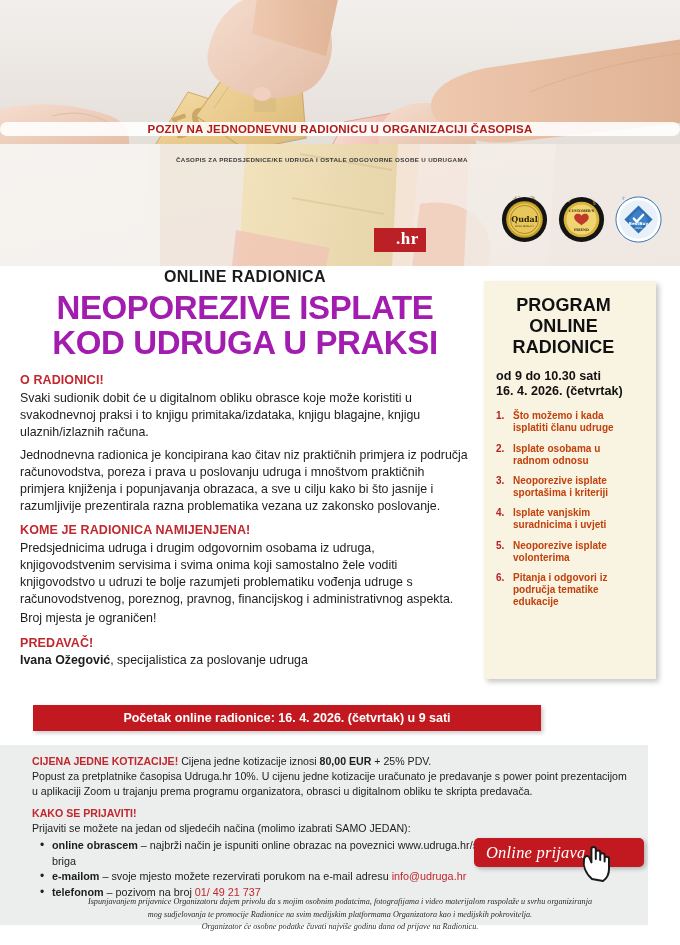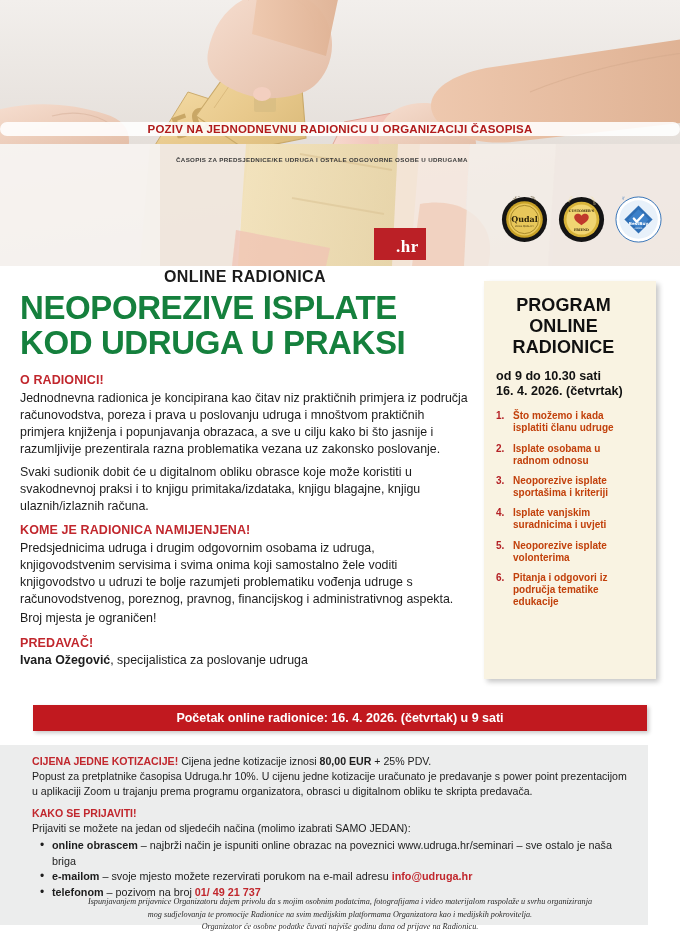--- a/index.html
+++ b/index.html
@@ -38,40 +38,40 @@
   .logo-word {
     position: absolute; left: 22px; top: -14px;
     font-family: "Liberation Serif", serif;
     font-weight: bold; font-size: 118px; line-height: 1;
     color: #bb2026; letter-spacing: -3px;
   }
   .logo-hr {
     position: absolute; left: 374px; top: 84px;
     background: #bb2026; color: #fff;
     font-family: "Liberation Serif", serif; font-weight: bold;
-    font-size: 17px; padding: 9px 7px 3px 22px; letter-spacing: .5px;
+    font-size: 17px; padding: 1px 7px 3px 22px; letter-spacing: .5px;
   }
   .logo-tagline {
     position: absolute; left: 176px; top: 12px; width: 270px;
     font-size: 6.2px; color: #3b3b3b; letter-spacing: .35px;
     font-weight: bold; white-space: nowrap;
   }
 
   
   .badges { position: absolute; right: 18px; top: 196px; display: flex; gap: 10px; }
   .badge { width: 47px; height: 47px; }
 
   
   .left-col { position: absolute; left: 20px; top: 268px; width: 450px; }
   .kicker {
     text-align: center; font-weight: bold; font-size: 16px;
     color: #1b1b1b; letter-spacing: .4px; margin-bottom: 4px;
   }
   .headline {
-    color: #15803d; font-weight: bold;
+    text-align: center; color: #a21caf; font-weight: bold;
     font-size: 33px; line-height: 1.07; letter-spacing: -.4px;
     margin-bottom: 12px;
   }
   .sec-head {
     color: #c1272d; font-weight: bold; font-size: 12.5px;
     letter-spacing: .1px; margin: 9px 0 3px;
   }
   .body-p {
     font-size: 12.4px; line-height: 1.37; color: #1d1d1d;
     margin-bottom: 6px; text-align: left;
@@ -100,21 +100,21 @@
     color: #c2410c; font-weight: bold; font-size: 10px;
     line-height: 1.22; margin-bottom: 8px; padding-left: 17px;
   }
   .program ol li::before {
     content: counter(pitem) "."; position: absolute; left: 0; top: 0;
     color: #b42025; font-weight: bold;
   }
 
   
   .red-banner {
-    position: absolute; left: 33px; top: 705px; width: 614px; height: 26px;
+    position: absolute; left: 33px; top: 705px; width: 508px; height: 26px;
     background: #c1191f; color: #fff;
     display: flex; align-items: center; justify-content: center;
     font-weight: bold; font-size: 12.5px;
     box-shadow: 2px 2px 4px rgba(0,0,0,.22);
   }
 
   
   .bottom {
     position: absolute; left: 0; top: 745px; width: 648px; height: 180px;
     background: #eceded; padding: 9px 18px 10px 32px;
@@ -126,21 +126,21 @@
   .bullets { margin: 2px 0 0 0; padding: 0; list-style: none; }
   .bullets li {
     position: relative; padding-left: 20px; font-size: 10.8px;
     line-height: 1.45; color: #1d1d1d;
   }
   .bullets li::before {
     content: "\2022"; position: absolute; left: 8px; top: -1px;
     color: #1d1d1d; font-size: 12px;
   }
   .bullets b { font-weight: bold; }
-  .red-b { color: #c1272d; font-weight: bold; }
+  .red-b { color: #c1272d; font-weight: normal; }
 
   
   .cta-wrap { position: absolute; left: 474px; top: 838px; width: 176px; height: 42px; }
   .cta-btn {
     position: absolute; left: 0; top: 0; width: 170px; height: 29px;
     background: #c1191f; border-radius: 5px;
     box-shadow: 2px 2px 4px rgba(0,0,0,.25);
     display: flex; align-items: center; padding-left: 12px;
   }
   .cta-btn span {
@@ -293,22 +293,22 @@
   </div>
 
   <div class="left-col">
     <div class="kicker">ONLINE RADIONICA</div>
     <div class="headline">
       <div>NEOPOREZIVE ISPLATE</div>
       <div>KOD UDRUGA U PRAKSI</div>
     </div>
 
     <div class="sec-head">O RADIONICI!</div>
+    <p class="body-p">Svaki sudionik dobit će u digitalnom obliku obrasce koje može koristiti u svakodnevnoj praksi i to knjigu primitaka/izdataka, knjigu blagajne, knjigu ulaznih/izlaznih računa.</p>
     <p class="body-p">Jednodnevna radionica je koncipirana kao čitav niz praktičnih primjera iz područja računovodstva, poreza i prava u poslovanju udruga i mnoštvom praktičnih primjera knjiženja i popunjavanja obrazaca, a sve u cilju kako bi što jasnije i razumljivije prezentirala razna problematika vezana uz zakonsko poslovanje.</p>
-    <p class="body-p">Svaki sudionik dobit će u digitalnom obliku obrasce koje može koristiti u svakodnevnoj praksi i to knjigu primitaka/izdataka, knjigu blagajne, knjigu ulaznih/izlaznih računa.</p>
 
     <div class="sec-head">KOME JE RADIONICA NAMIJENJENA!</div>
     <p class="body-p tight">Predsjednicima udruga i drugim odgovornim osobama iz udruga, knjigovodstvenim servisima i svima onima koji samostalno žele voditi knjigovodstvo u udruzi te bolje razumjeti problematiku vođenja udruge s računovodstvenog, poreznog, pravnog, financijskog i administrativnog aspekta.</p>
     <p class="body-p">Broj mjesta je ograničen!</p>
 
     <div class="sec-head">PREDAVAČ!</div>
     <div class="lecturer">
       <b>Ivana Ožegović</b><span>, specijalistica za poslovanje udruga</span>
     </div>
   </div>
@@ -353,20 +353,28 @@
         <li>
           <b>e-mailom</b><span> – svoje mjesto možete rezervirati porukom na e-mail adresu </span><span class="red-b">info@udruga.hr</span>
         </li>
         <li>
           <b>telefonom</b><span> – pozivom na broj </span><span class="red-b">01/ 49 21 737</span>
         </li>
       </ul>
     </div>
   </section>
 
+  <div class="cta-wrap">
+    <div class="cta-btn">
+      <span>Online prijava</span>
+    </div>
+    <svg class="cursor-hand" viewBox="0 0 44 40">
+      <path d="M15 36 C8 30 6 22 7 16 C7.6 12.6 11.4 12 12.6 15 L14.4 19.4 L14.4 6 C14.4 3.2 18.8 3.2 18.8 6 L18.8 16 L18.8 9.6 C18.8 6.8 23.2 6.8 23.2 9.6 L23.2 17 L23.2 12.4 C23.2 9.6 27.6 9.6 27.6 12.4 L27.6 18.4 L27.6 15.6 C27.6 13 32 13 32 15.6 L32 26 C32 32 29 36 26 38 Z" fill="#ffffff" stroke="#1a1a1a" stroke-width="2" stroke-linejoin="round"></path>
+    </svg>
+  </div>
 
   <div class="footer">
     <p>Ispunjavanjem prijavnice Organizatoru dajem privolu da s mojim osobnim podatcima, fotografijama i video materijalom raspolaže u svrhu organiziranja</p>
     <p>mog sudjelovanja te promocije Radionice na svim medijskim platformama Organizatora kao i medijskih pokrovitelja.</p>
     <p>Organizator će osobne podatke čuvati najviše godinu dana od prijave na Radionicu.</p>
   </div>
 
 </div>
 
 </body></html>

